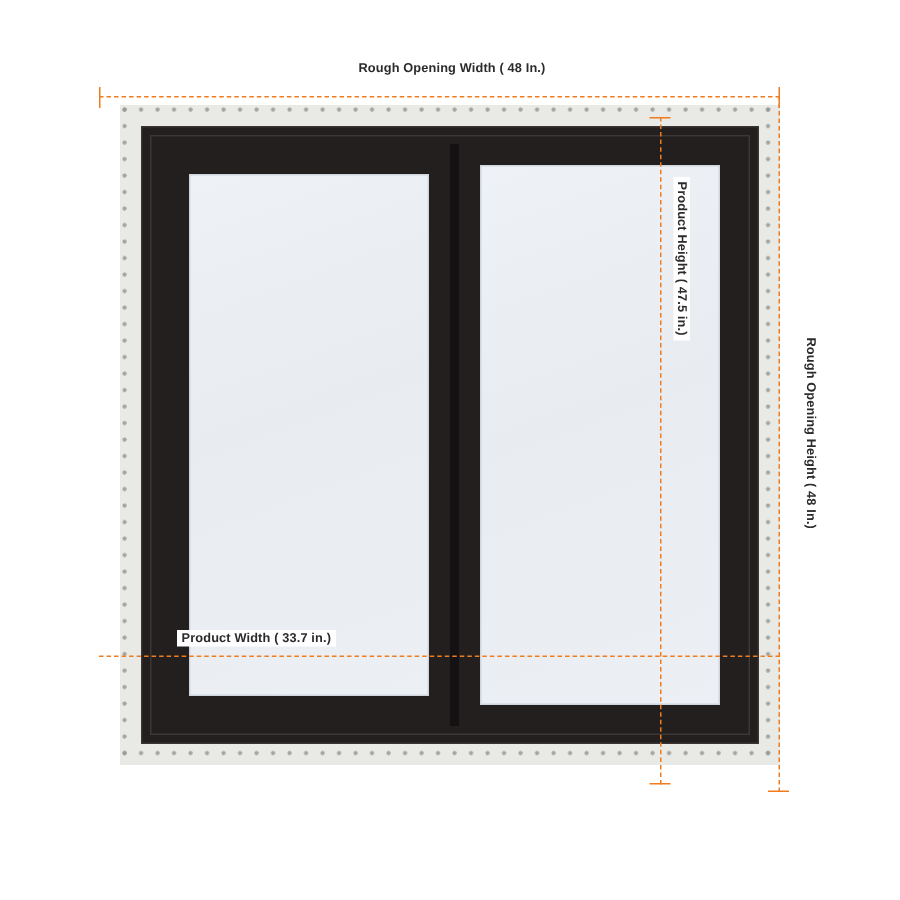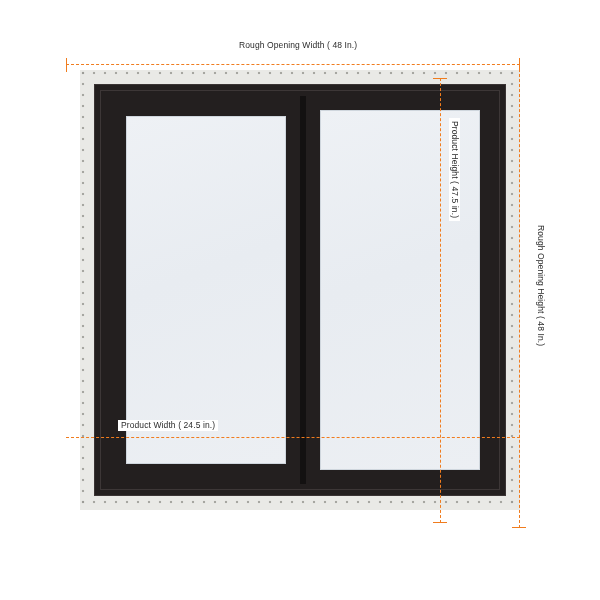--- a/index.html
+++ b/index.html
@@ -11,20 +11,21 @@
     width: 600px;
     height: 600px;
     font-family: "Liberation Sans", sans-serif;
     -webkit-font-smoothing: antialiased;
   }
   #stage {
     position: relative;
     width: 600px;
     height: 588px;
     overflow: hidden;
+    font-weight: bold;
   }
 
   
   .window-outer {
     position: absolute;
     left: 80px;
     top: 70px;
     width: 440px;
     height: 440px;
     background: #e9e9e6;
@@ -161,15 +162,15 @@
   <div class="dim-v" style="left:519px; top:64px; height:464px;"></div>
   <div class="tick-h" style="left:512px; top:527px; width:14px;"></div>
   <div class="dim-label rot-cw" style="left:546px; top:222px;">Rough Opening Height ( 48 In.)</div>
 
   <div class="dim-v" style="left:440px; top:78px; height:445px;"></div>
   <div class="tick-h" style="left:433px; top:78px; width:14px;"></div>
   <div class="tick-h" style="left:433px; top:522px; width:14px;"></div>
   <div class="dim-label rot-cw" style="left:460px; top:118px;">Product Height ( 47.5 in.)</div>
 
   <div class="dim-h" style="left:66px; top:437px; width:454px;"></div>
-  <div class="dim-label" style="left:118px; top:420px;">Product Width ( 24.5 in.)</div>
+  <div class="dim-label" style="left:118px; top:420px;">Product Width ( 33.7 in.)</div>
 
 </div>
 
 </body></html>

